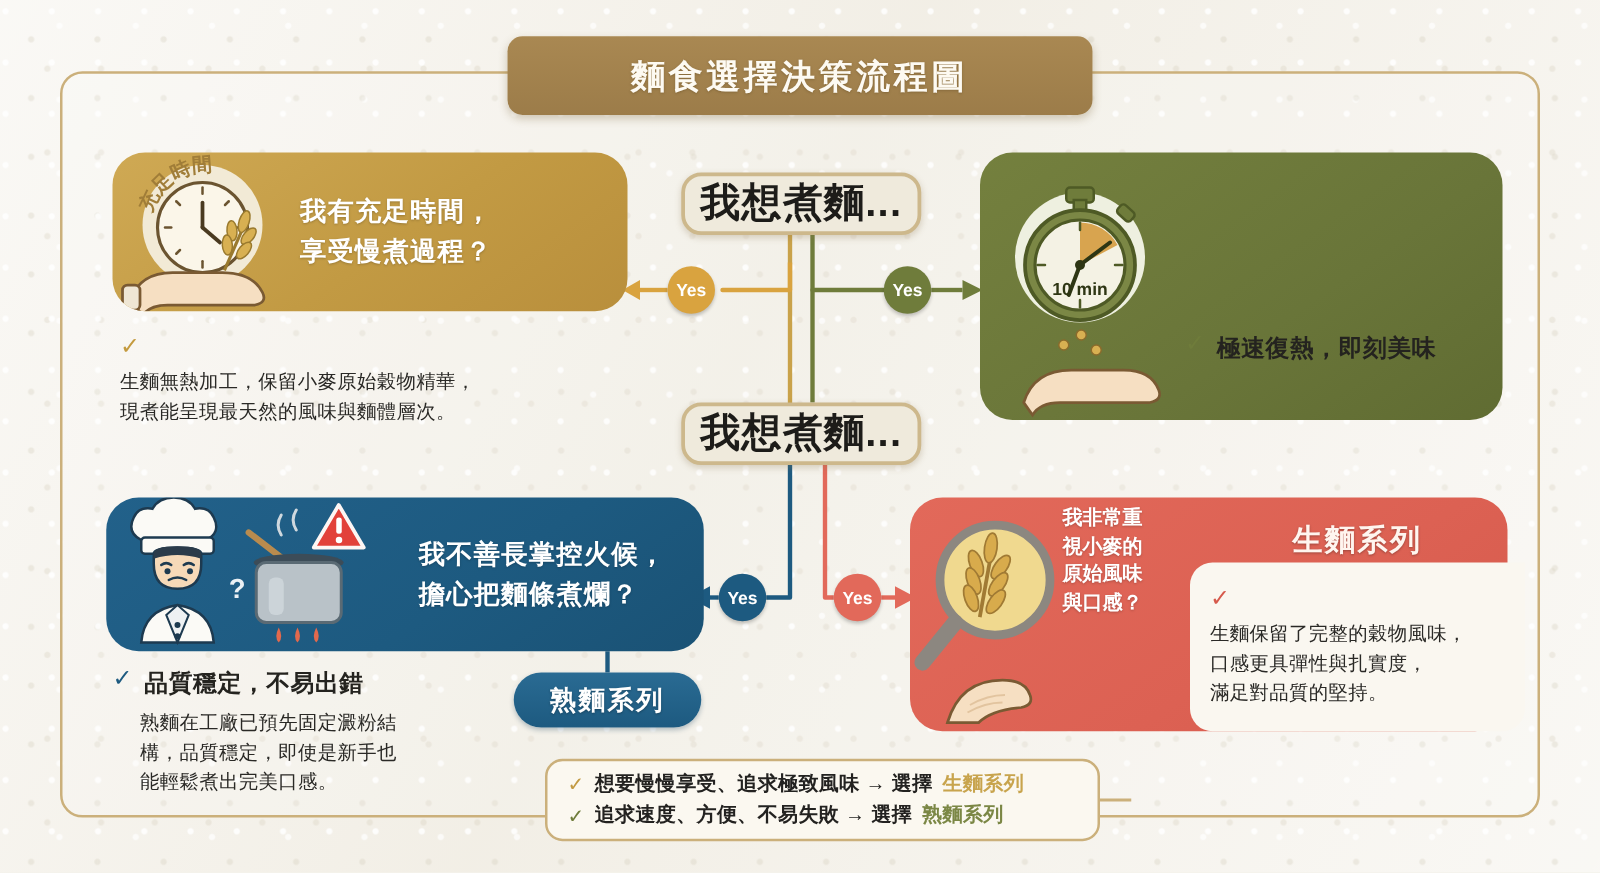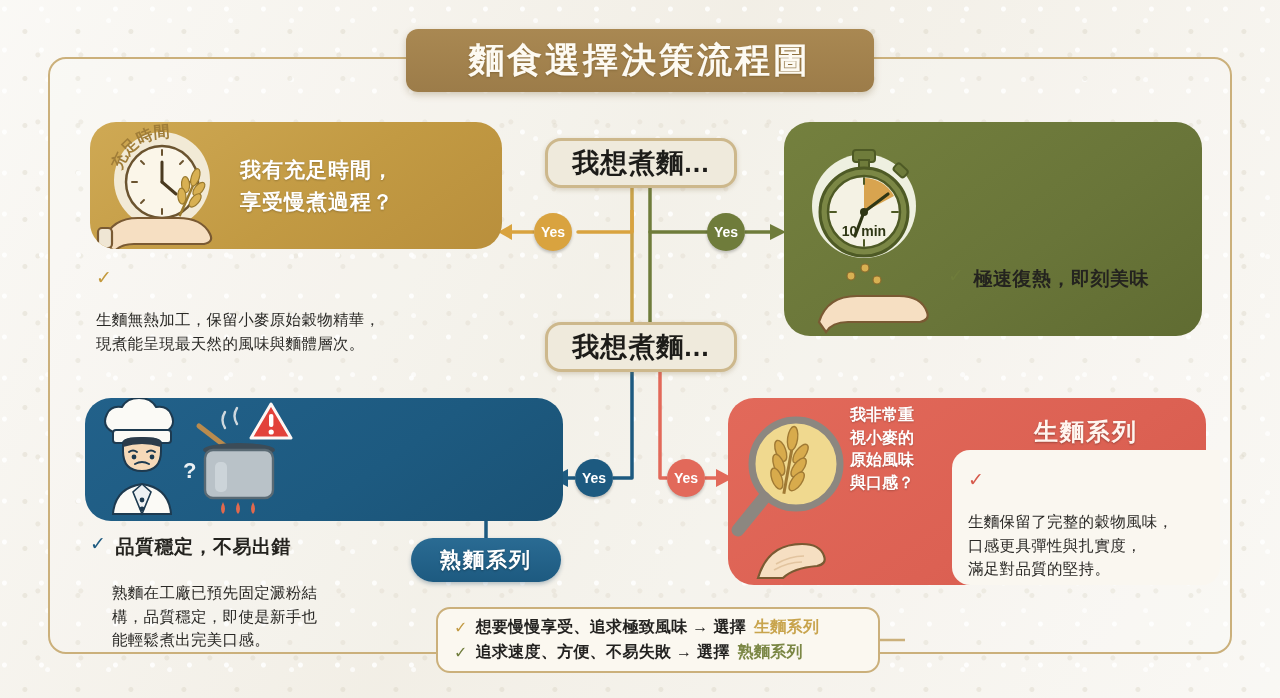--- a/index.html
+++ b/index.html
@@ -27,21 +27,21 @@
     box-sizing:border-box;
     background:rgba(255,255,255,.14);
   }
 
   
   #title{
     position:absolute;left:406px;top:29px;width:468px;height:63px;
     background:linear-gradient(180deg,#a98852 0%,#9c7c49 100%);
     border-radius:12px;
     display:flex;align-items:center;justify-content:center;
-    color:#fdfaf2;font-size:35px;font-weight:bold;letter-spacing:3px;
+    color:#fdfaf2;font-size:27px;font-weight:bold;letter-spacing:3px;
     box-shadow:0 3px 7px rgba(120,95,50,.3);
     text-shadow:0 1px 2px rgba(80,60,25,.35);
   }
 
   
   .block{position:absolute;border-radius:26px;box-sizing:border-box;
          display:flex;align-items:center;overflow:hidden;}
   .block .q{color:#fff;font-size:21px;font-weight:bold;line-height:1.5;
             letter-spacing:1px;text-shadow:0 1px 2px rgba(0,0,0,.22);}
 
@@ -58,21 +58,21 @@
     background:linear-gradient(145deg,#22618a 0%,#1d5a80 60%,#1a5275 100%);}
   
   #blk-red{left:728px;top:398px;width:478px;height:187px;
     background:linear-gradient(145deg,#e2695a 0%,#dc6153 60%,#d65a4c 100%);align-items:flex-start;}
 
   
   .node{
     position:absolute;border-radius:16px;box-sizing:border-box;
     background:#efeadc;border:3px solid #cdb88c;
     display:flex;align-items:center;justify-content:center;
-    color:#1d1c19;font-size:27px;font-weight:bold;letter-spacing:1px;
+    color:#1d1c19;font-size:32px;font-weight:bold;letter-spacing:1px;
     box-shadow:0 2px 5px rgba(140,120,80,.28);
   }
   #node1{left:545px;top:138px;width:192px;height:50px;}
   #node2{left:545px;top:322px;width:192px;height:50px;}
 
   
   .pill{position:absolute;border-radius:22px;display:flex;align-items:center;
         justify-content:center;color:#fff;font-size:21px;font-weight:bold;
         letter-spacing:2px;text-shadow:0 1px 2px rgba(0,0,0,.3);}
   #pill-blue{left:411px;top:538px;width:150px;height:44px;
@@ -89,21 +89,21 @@
   #yes-gold{left:534px;top:213px;background:#d9a33f;}
   #yes-green{left:707px;top:213px;background:#6f7c3b;}
   #yes-blue{left:575px;top:459px;background:#1d5a80;}
   #yes-red{left:667px;top:459px;background:#e2695a;}
 
   
   .detail{position:absolute;}
   .detail .head{display:flex;align-items:flex-start;gap:9px;
                 font-size:19px;font-weight:bold;color:#24231f;letter-spacing:.5px;}
   .detail .head .ck{font-size:19px;line-height:1;font-weight:bold;}
-  .detail .body{margin-top:21px;font-size:15.5px;line-height:1.52;
+  .detail .body{margin-top:7px;font-size:15.5px;line-height:1.52;
                 color:#2a2926;letter-spacing:.3px;white-space:pre-line;}
   #d-gold{left:96px;top:268px;width:400px;}
   #d-gold .ck{color:#c49a3e;}
   #d-green{left:948px;top:266px;width:270px;}
   #d-green .ck{color:#6f7c3b;}
   #d-blue{left:90px;top:534px;width:330px;}
   #d-blue .ck{color:#1d5a80;}
   #d-blue .body{padding-left:22px;}
   #d-red{left:968px;top:470px;width:255px;}
   #d-red .ck{color:#d65a4c;}
@@ -272,20 +272,22 @@
         </g>
 
         <g transform="translate(56,-8)">
           <path d="M22 2 L42 36 H2 Z" fill="#e2413a" stroke="#fdf6f4" stroke-width="3" stroke-linejoin="round"></path>
           <rect x="20" y="12" width="4.4" height="13" rx="2" fill="#fff"></rect>
           <circle cx="22.2" cy="30" r="2.6" fill="#fff"></circle>
         </g>
       </g>
     </svg>
   </div>
+  <div class="q" style="white-space:pre-line;">我不善長掌控火候，
+擔心把麵條煮爛？</div>
 </div>
 
 <div class="block" id="blk-red">
   <div class="iconwrap" style="width:125px;height:187px;padding-top:8px;align-items:flex-start;">
     <svg width="125" height="180" viewBox="0 0 125 180">
       <circle cx="68" cy="58" r="44" fill="#f0d98f" stroke="#e6e3d9" stroke-width="4"></circle>
       <circle cx="68" cy="58" r="44" fill="none" stroke="#8c8780" stroke-width="7"></circle>
       <g transform="translate(60,58) rotate(8)">
         <path d="M0 30 L2 -22" stroke="#a07a34" stroke-width="3" fill="none"></path>
         <g fill="#d8ab4c" stroke="#a07a34" stroke-width="1.4">

